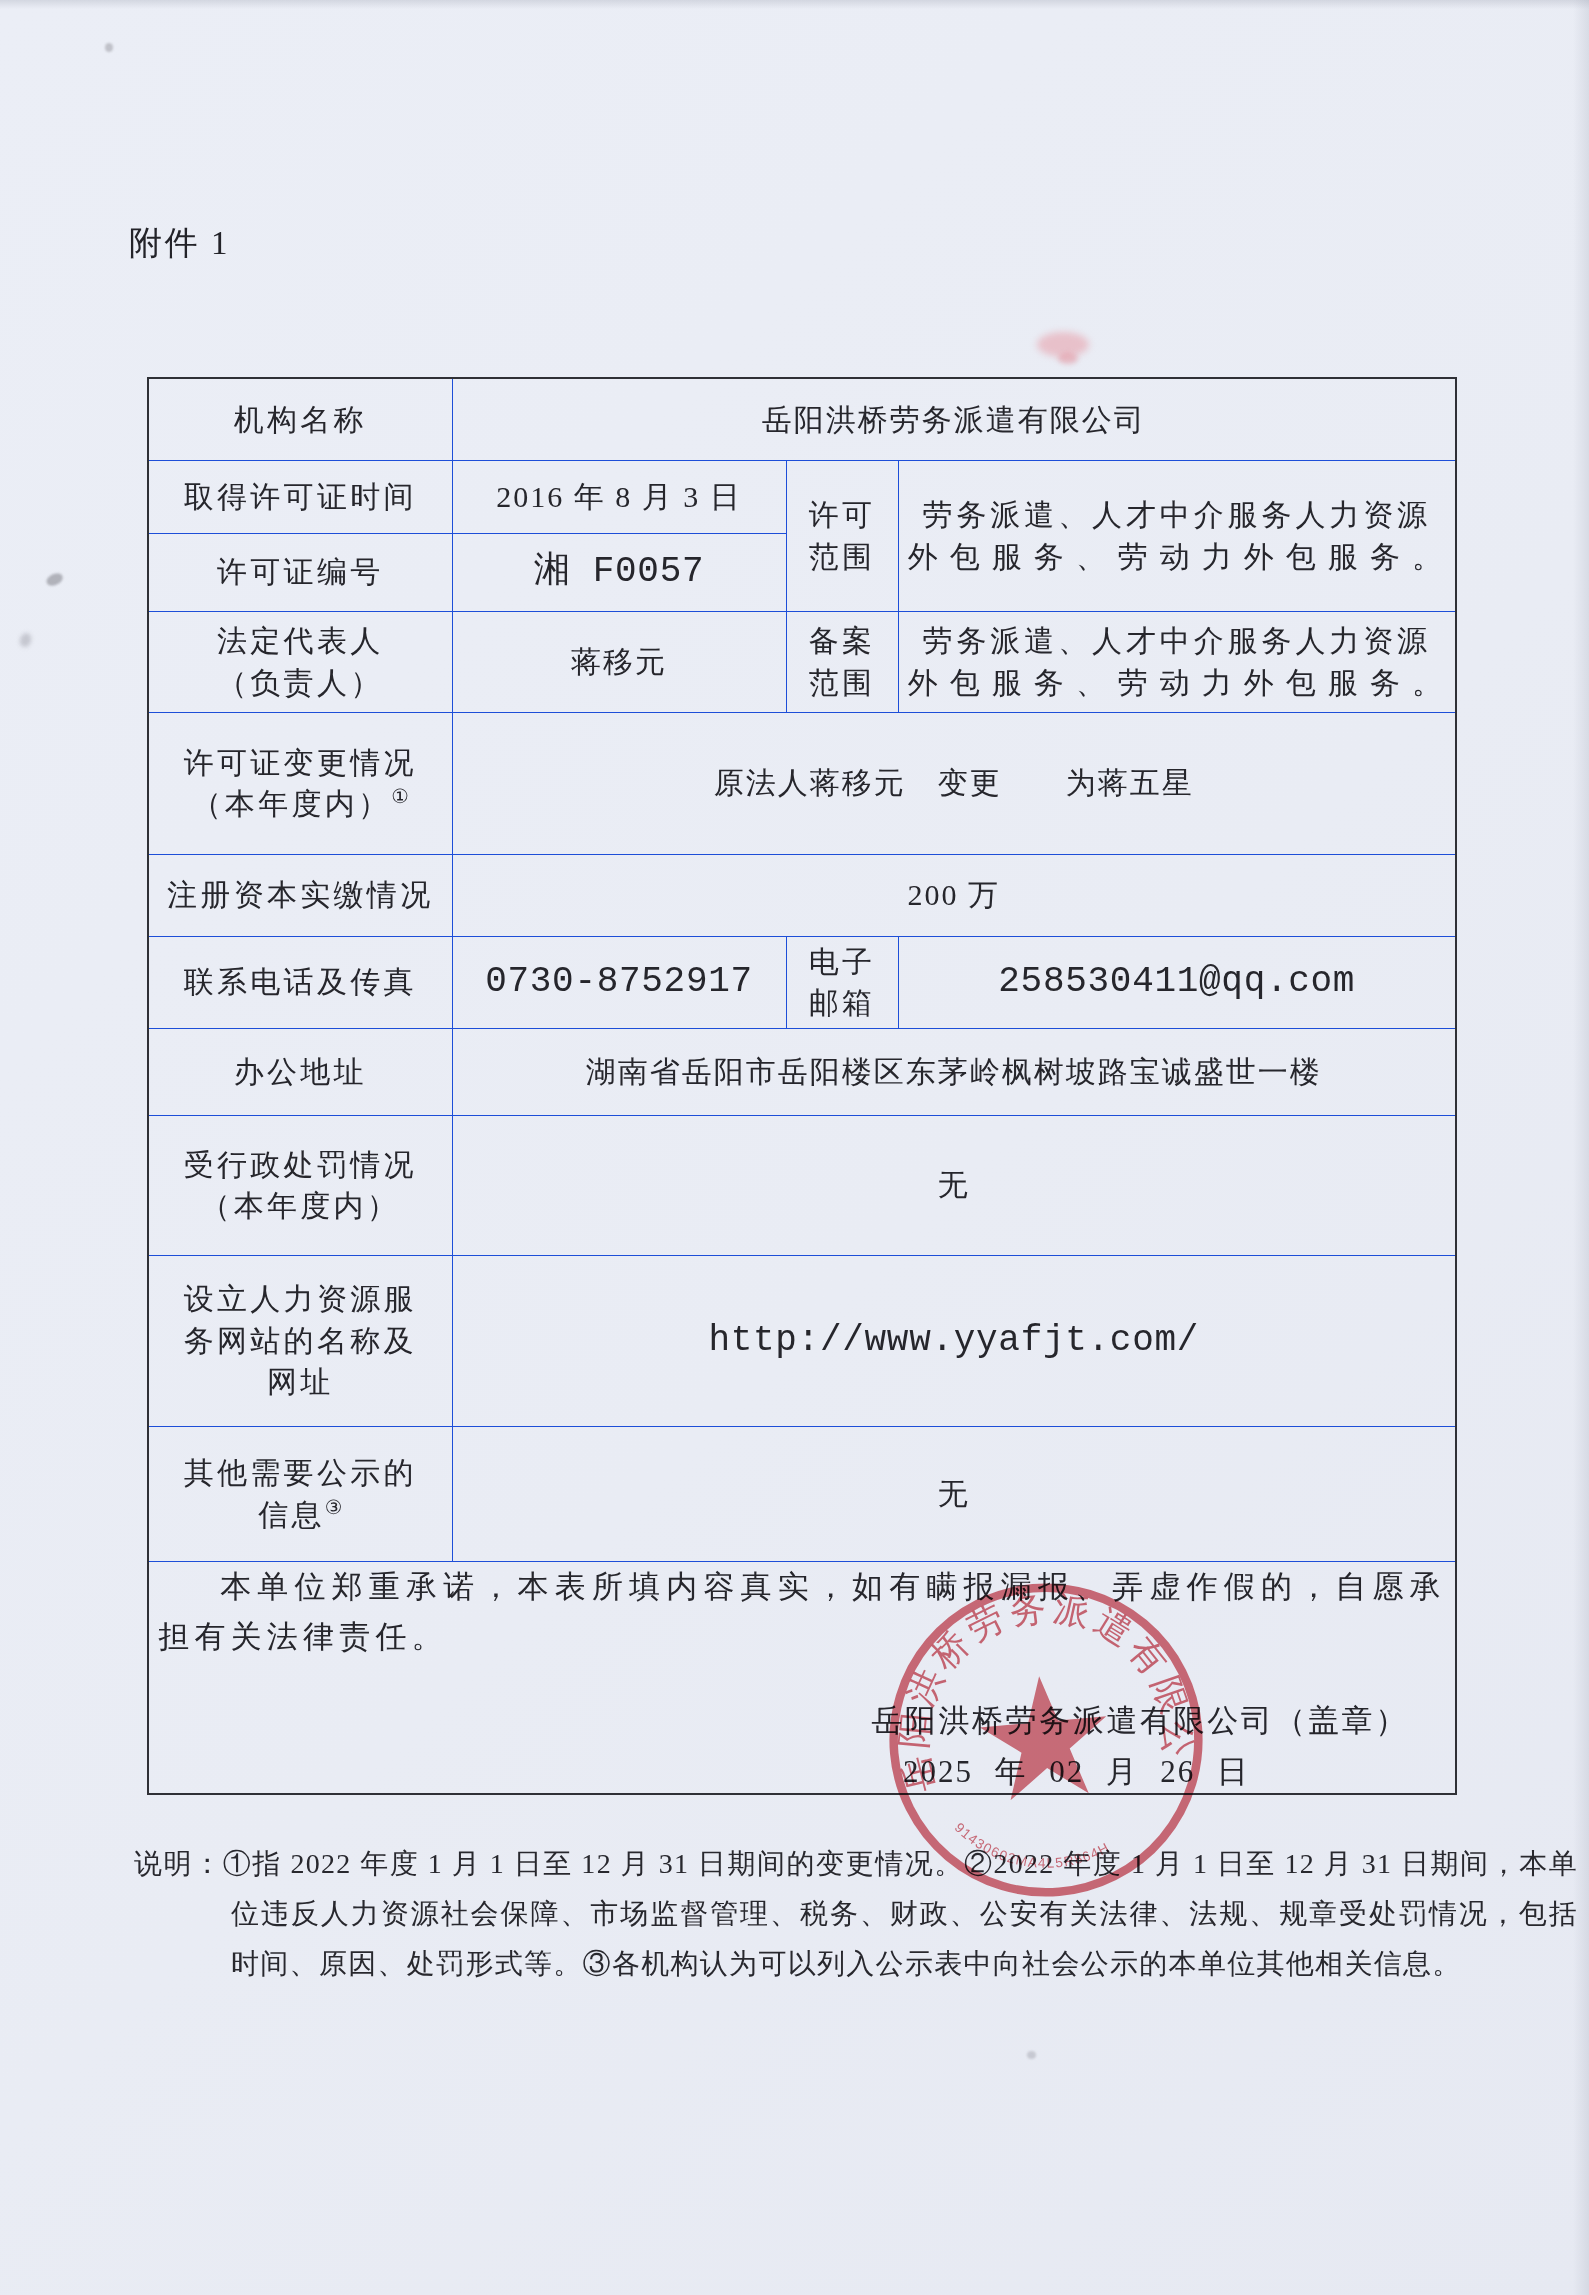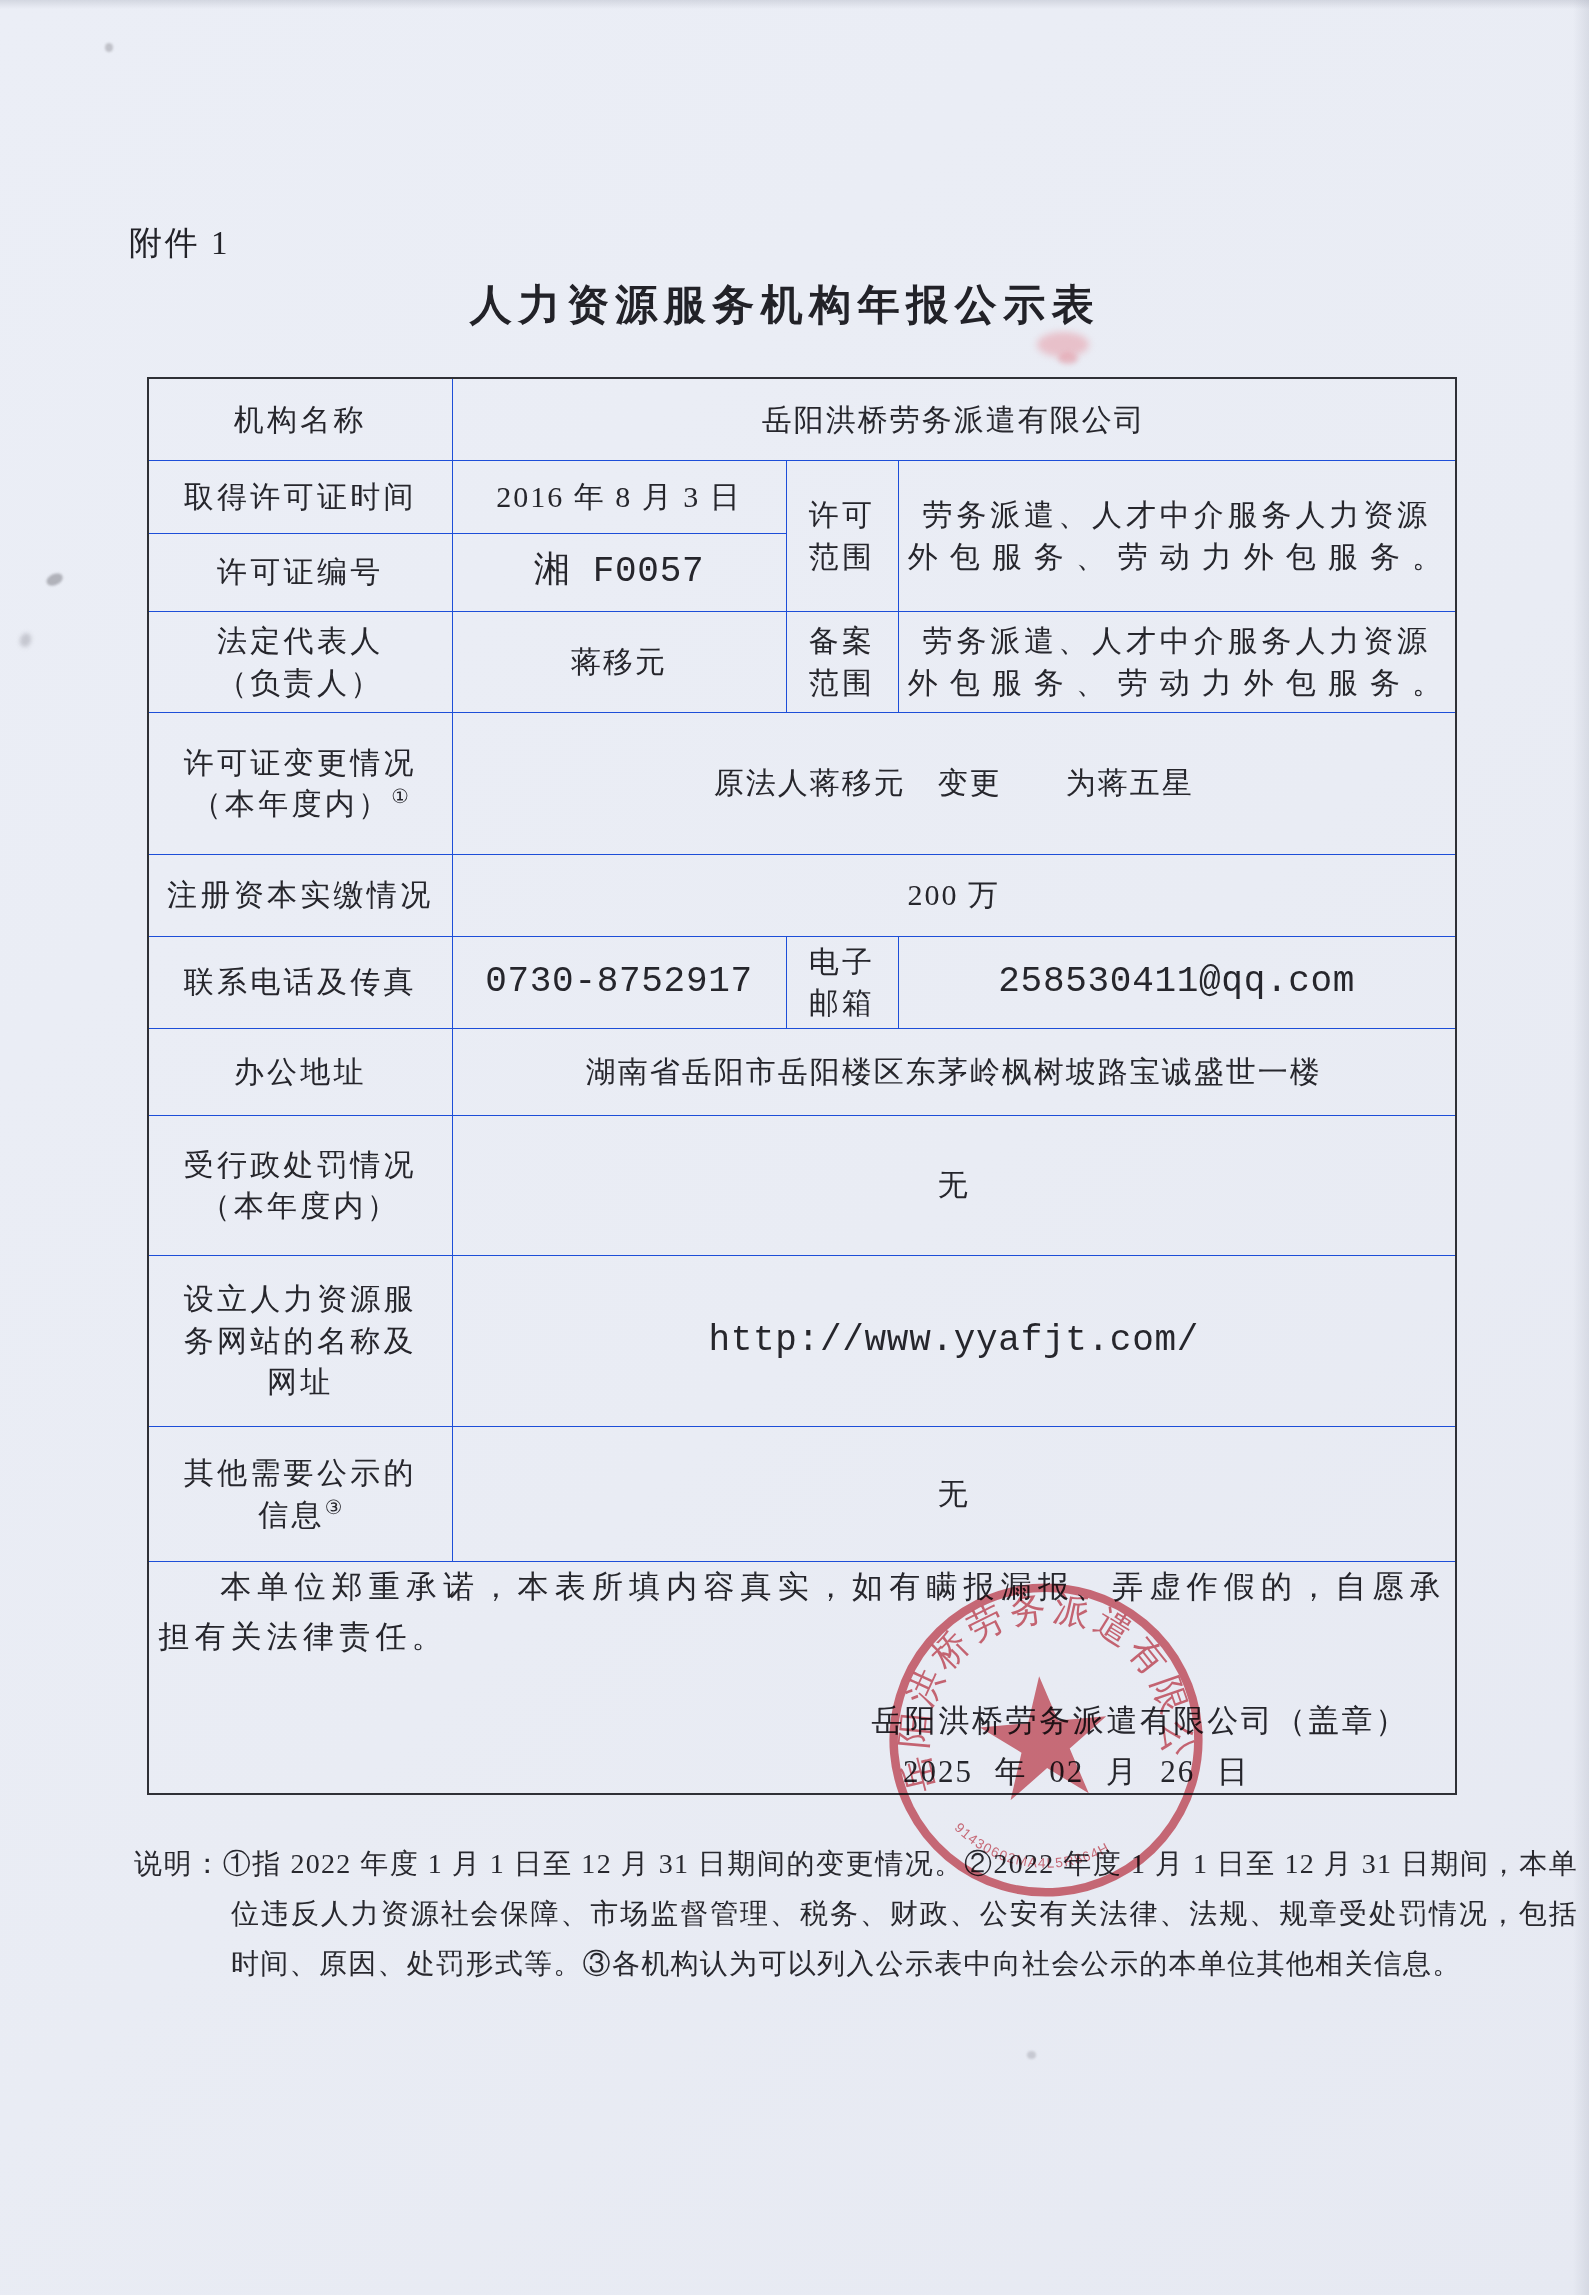--- a/index.html
+++ b/index.html
@@ -74,21 +74,20 @@
 </style>
 </head>
 <body>
 
 <div class="page">
 
   <div class="top-shade"></div>
   <div class="edge-shade"></div>
 
   <div class="attachment">附件 1</div>
-  <div class="doc-title">人力资源服务机构年报公示表</div>
 
   <table class="form">
     <colgroup>
       <col style="width:304px">
         <col style="width:334px">
         <col style="width:112px">
         <col style="width:558px">
     </colgroup>
     <tbody>
       <tr style="height:82px">

